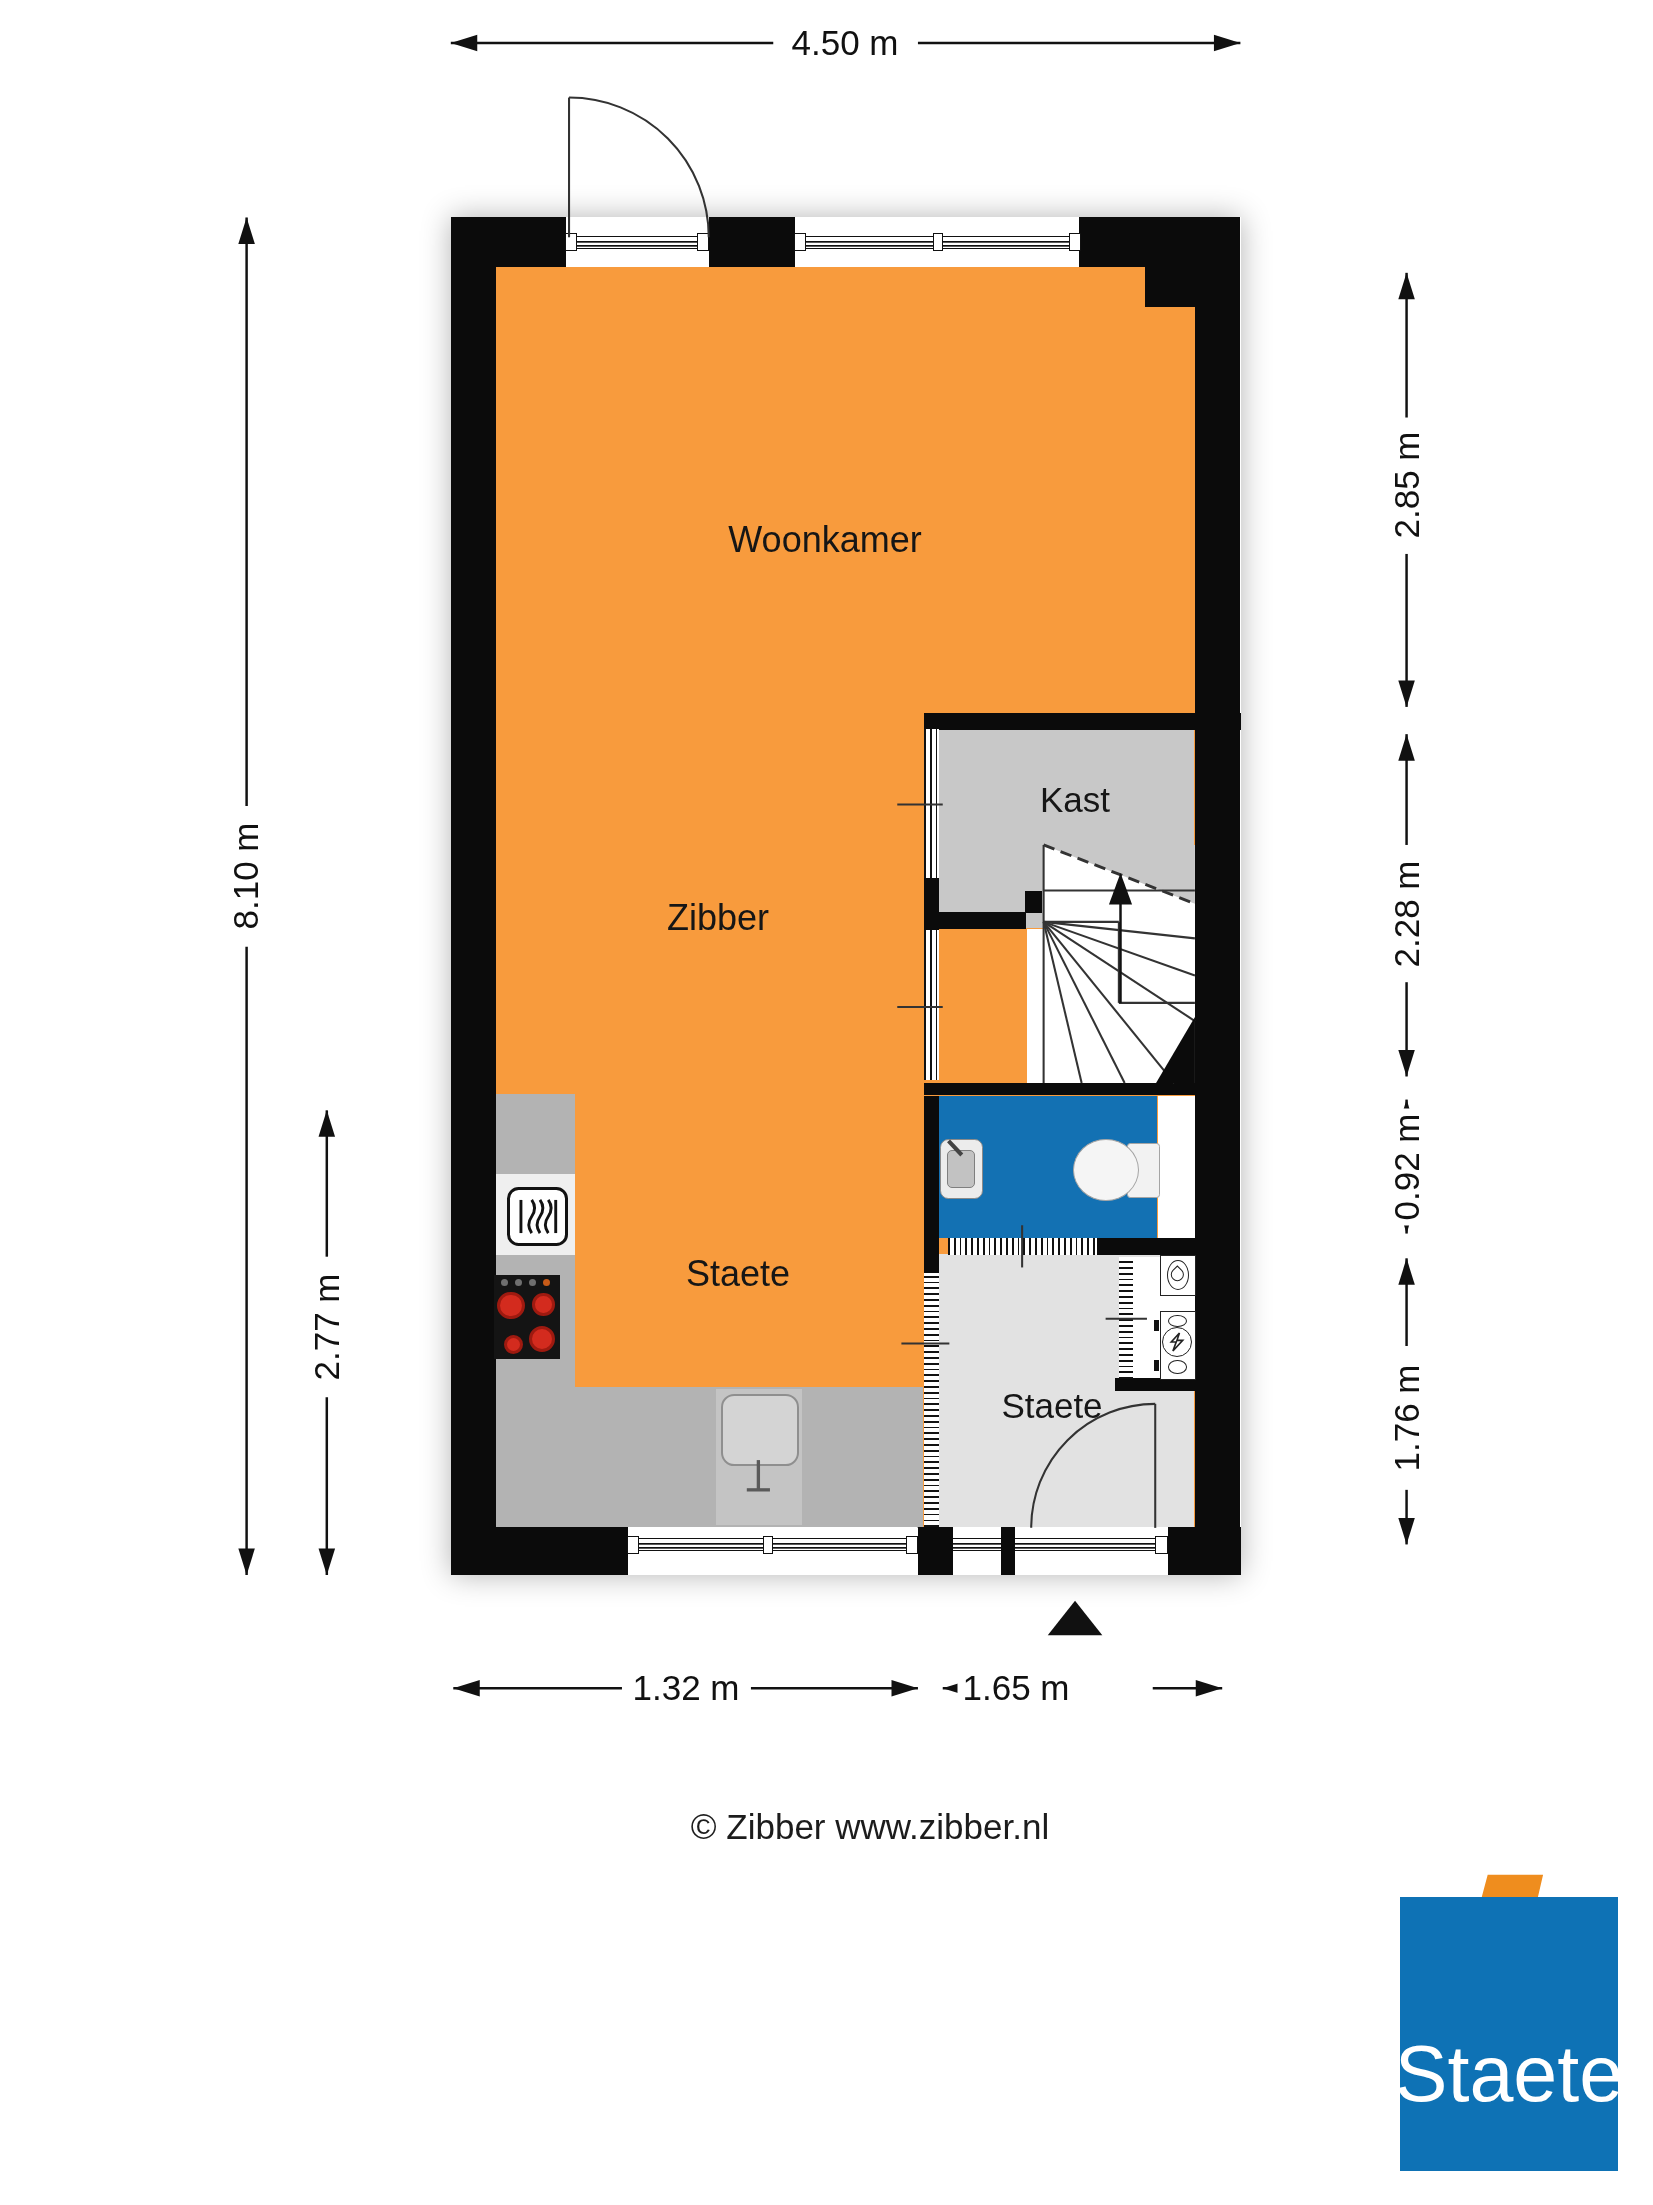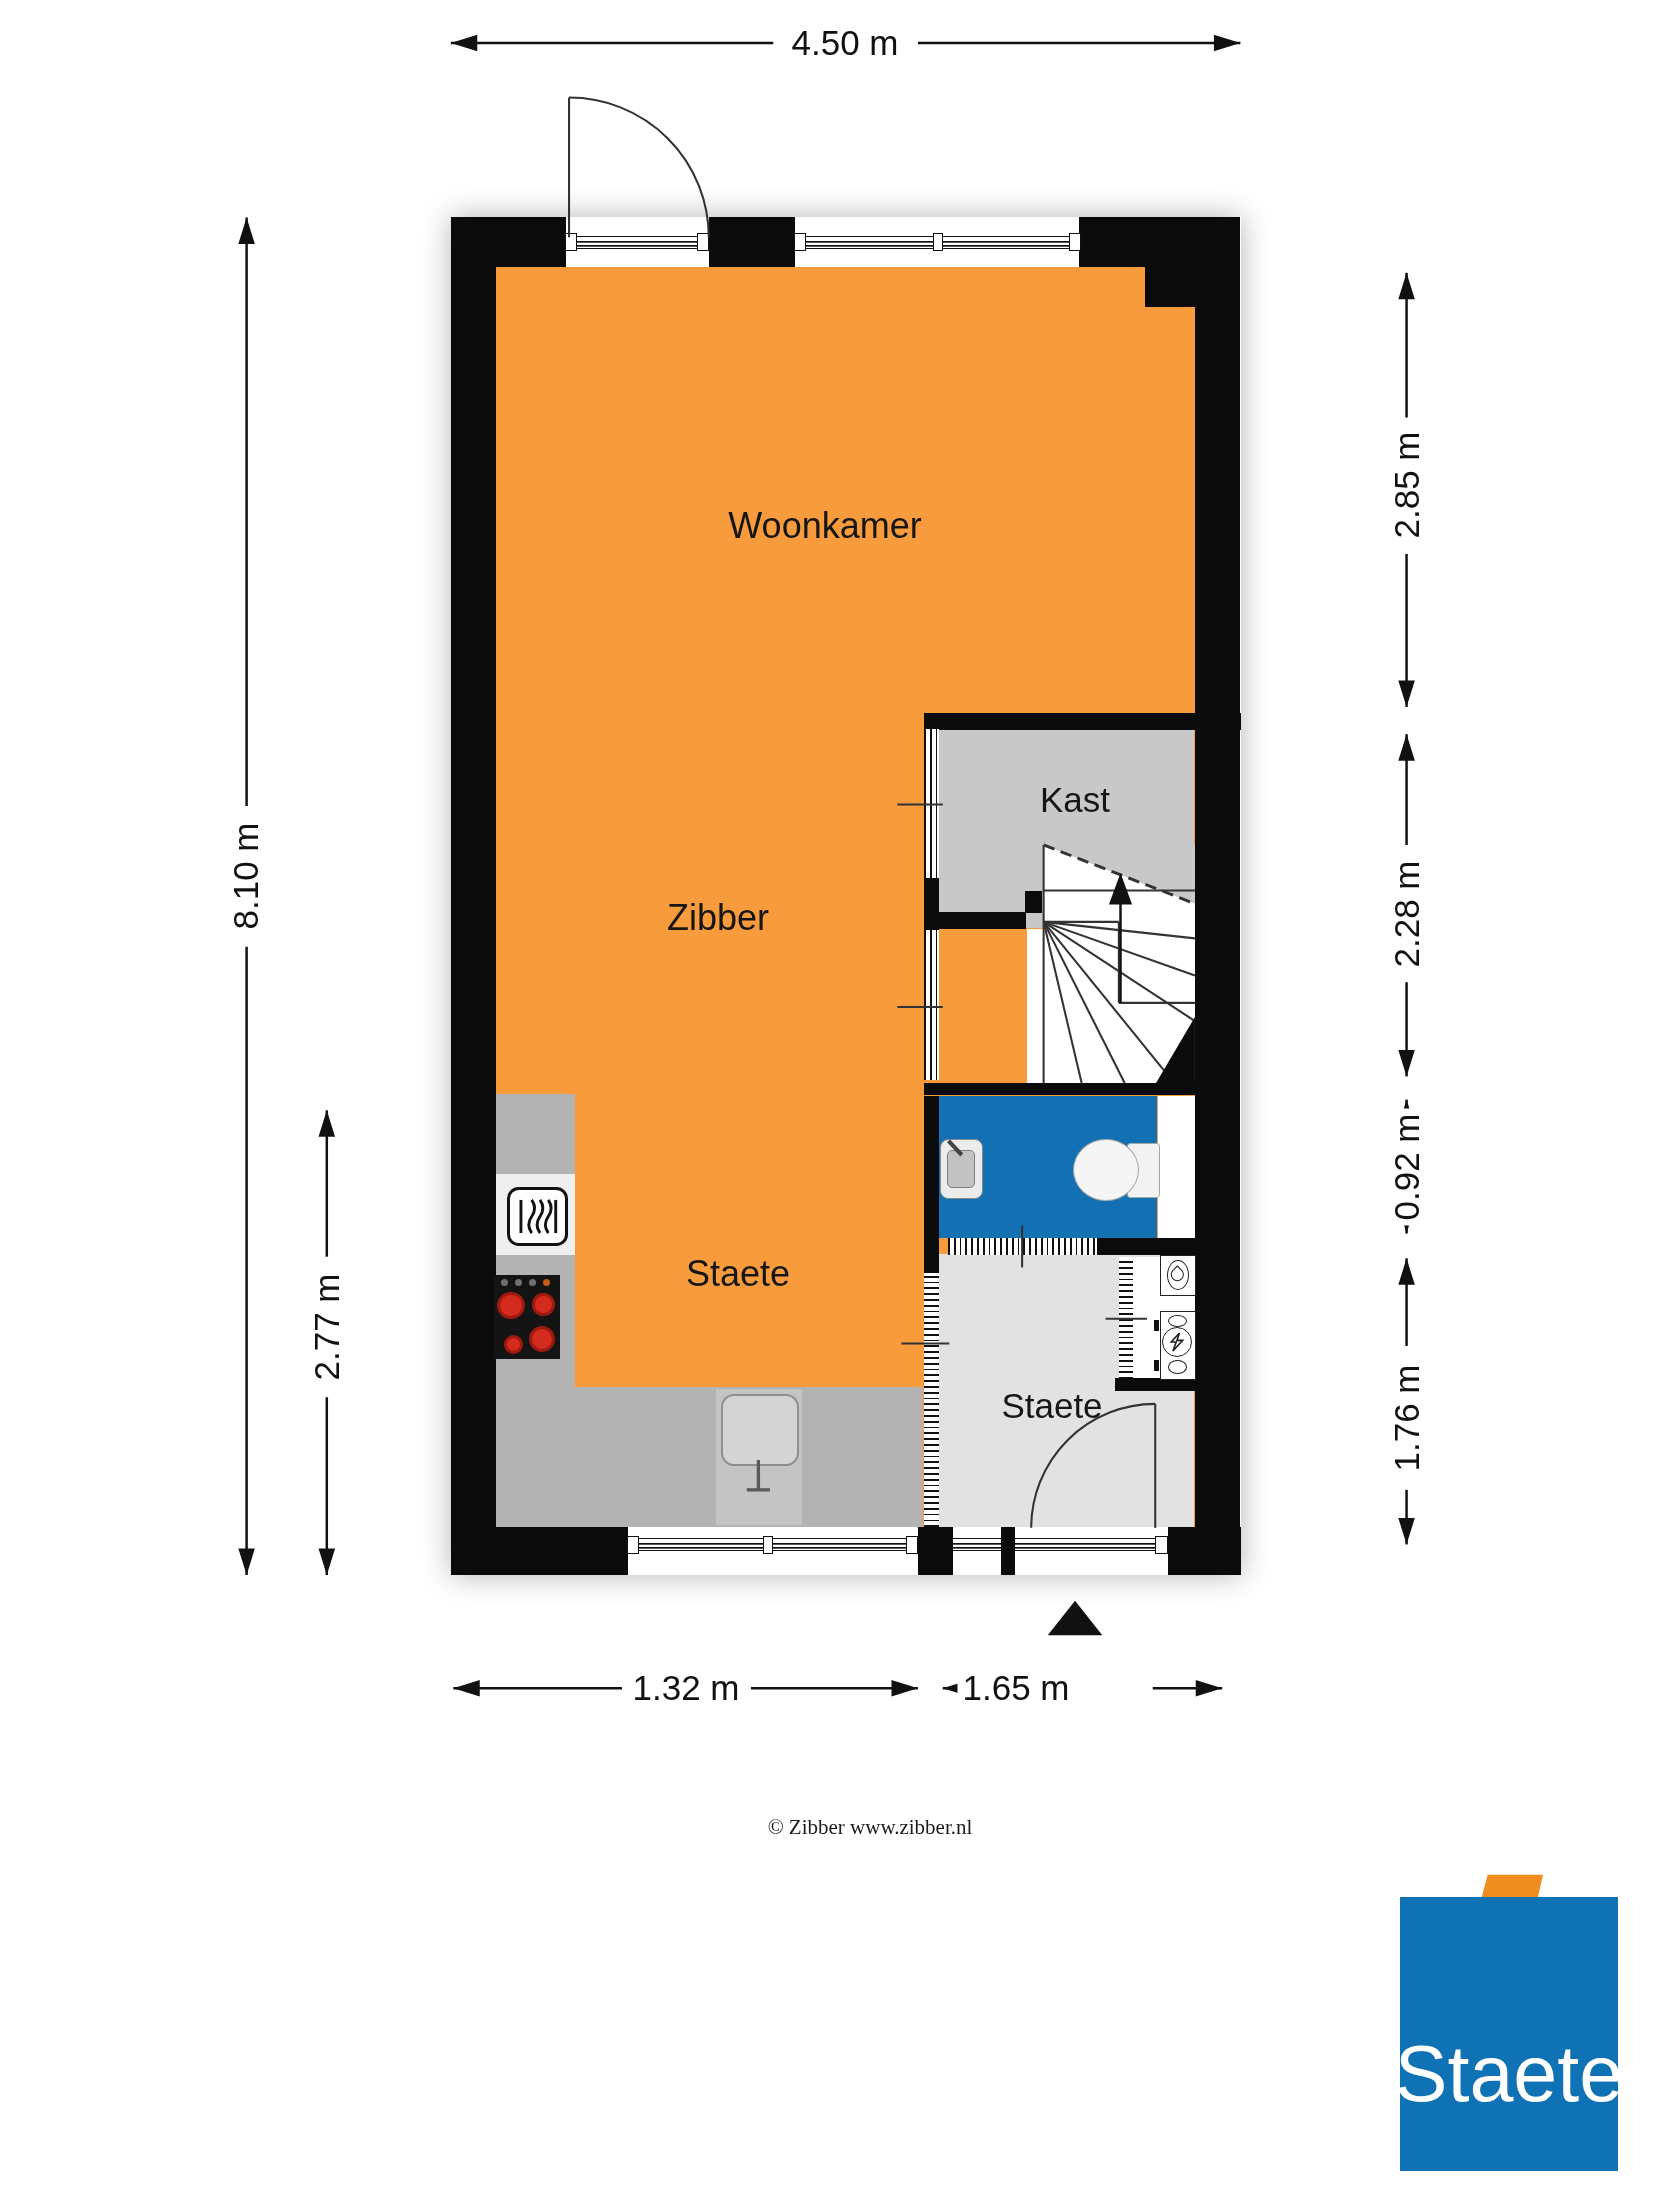--- a/index.html
+++ b/index.html
@@ -230,36 +230,36 @@
         <polygon points="1701,1868 1691,1836 1711,1836"></polygon>
       <polygon points="548,2042 580,2032 580,2052"></polygon>
         <polygon points="1110,2042 1078,2032 1078,2052"></polygon>
       <polygon points="1140,2042 1172,2032 1172,2052"></polygon>
         <polygon points="1478,2042 1446,2032 1446,2052"></polygon>
     </g>
 
     <polygon points="1798,2266 1868,2266 1837,2400 1775,2400 1775,2352" fill="#ef8d1e" stroke="#fff" stroke-width="3"></polygon>
   </svg>
 
-  <div class="room-label" style="left:825px;top:526px;">Woonkamer</div>
+  <div class="room-label" style="left:825px;top:540px;">Woonkamer</div>
   <div class="room-label" style="left:718px;top:918px;">Zibber</div>
   <div class="room-label" style="left:738px;top:1274px;">Staete</div>
   <div class="room-label" style="left:1075px;top:800px;font-size:35px;">Kast</div>
   <div class="room-label" style="left:1052px;top:1406px;font-size:35px;">Staete</div>
 
   <div class="dim-label" style="left:845px;top:43px;">4.50 m</div>
   <div class="dim-label vert" style="left:246px;top:876px;">8.10 m</div>
   <div class="dim-label vert" style="left:327px;top:1327px;">2.77 m</div>
   <div class="dim-label vert" style="left:1407px;top:485px;">2.85 m</div>
   <div class="dim-label vert" style="left:1407px;top:914px;">2.28 m</div>
   <div class="dim-label vert" style="left:1407px;top:1167px;">0.92 m</div>
   <div class="dim-label vert" style="left:1407px;top:1418px;">1.76 m</div>
   <div class="dim-label" style="left:686px;top:1688px;">1.32 m</div>
   <div class="dim-label" style="left:1016px;top:1688px;">1.65 m</div>
 
-  <div class="abs" style="left:870px;top:1827px;transform:translate(-50%,-50%);font-size:21px;color:#1c1c1c;white-space:nowrap;font-family:Liberation Serif, serif;">© Zibber www.zibber.nl</div>
+  <div class="abs" style="left:870px;top:1827px;transform:translate(-50%,-50%);font-size:35px;color:#1c1c1c;white-space:nowrap;">© Zibber www.zibber.nl</div>
 
   <div class="abs" style="left:1400px;top:1897px;width:218px;height:274px;background:#0e72b5;">
     <div class="abs" style="left:50%;top:177px;transform:translate(-50%,-50%);font-size:79px;color:#fff;letter-spacing:0px;">Staete</div>
   </div>
 
 </div>
 
 
 </body></html>

